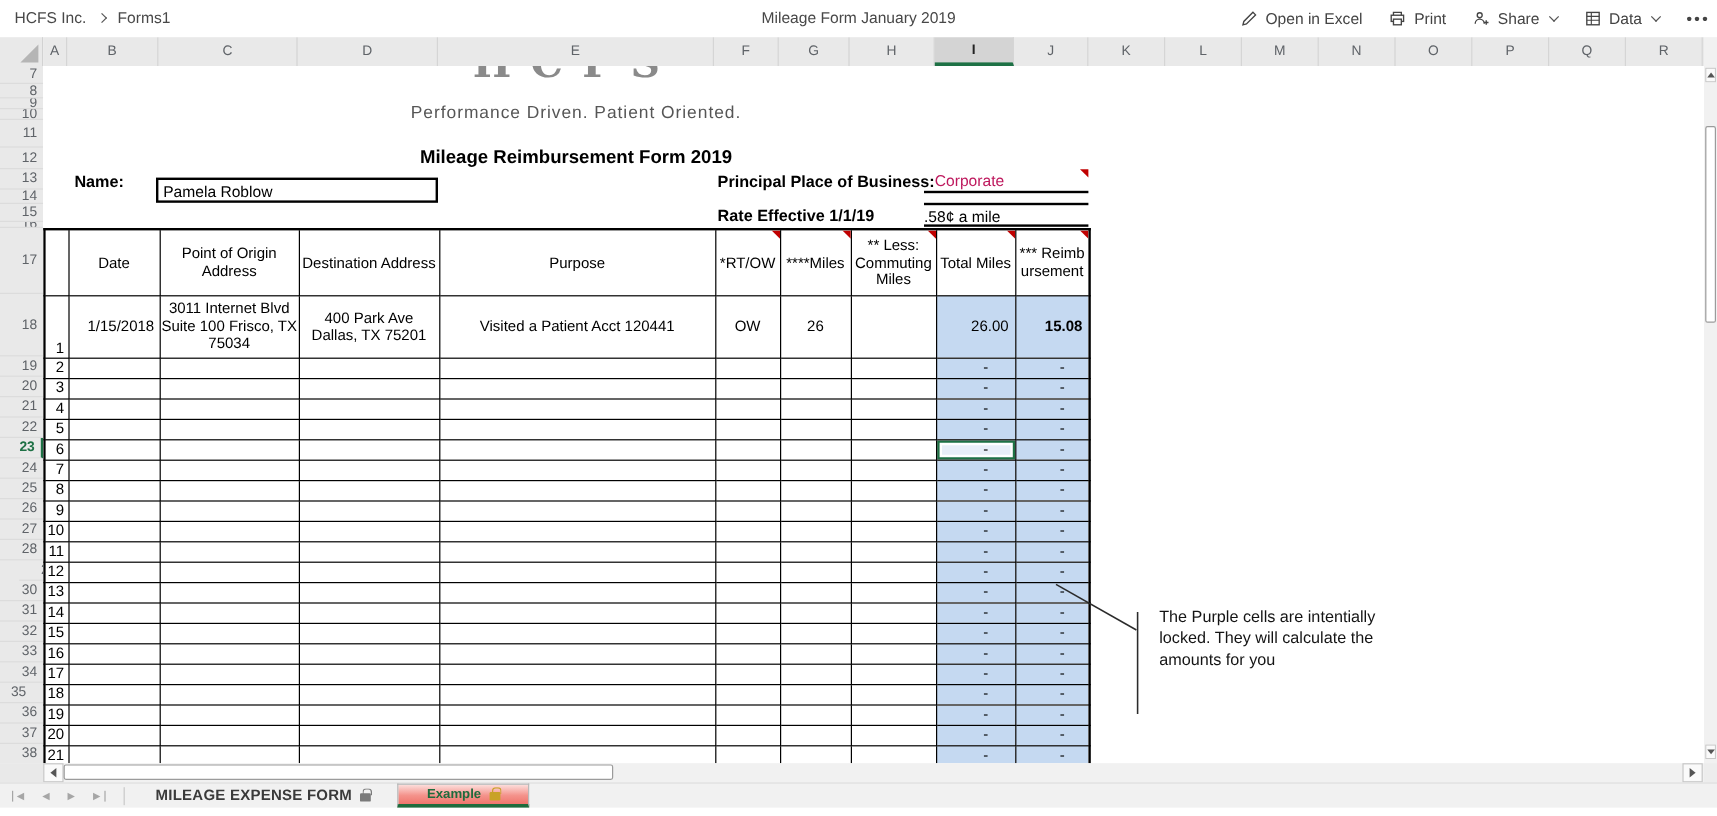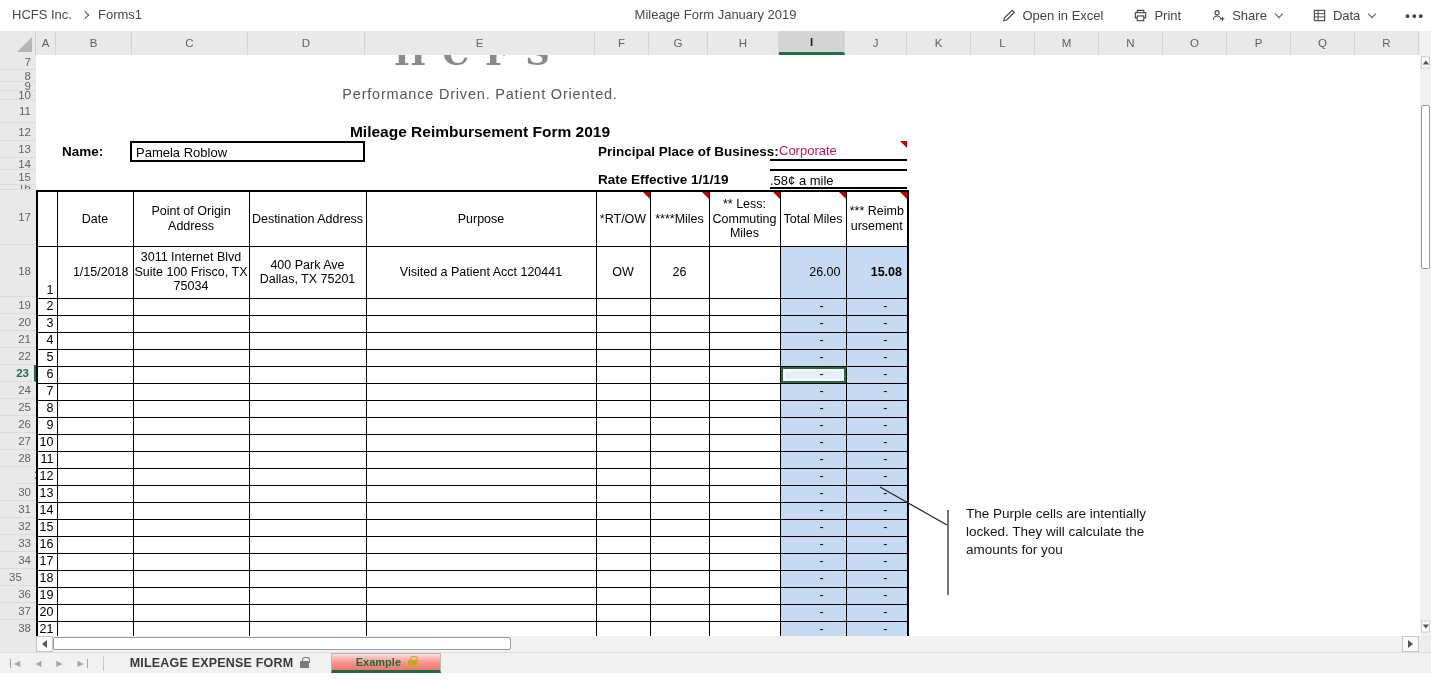--- a/index.html
+++ b/index.html
@@ -6,21 +6,21 @@
   body { background:#fff; }
   .screen { position:relative; width:1431px; height:680px; background:#fff; overflow:hidden;
             font-family:"Liberation Sans",sans-serif; color:#222; }
 
   
   .topbar { position:absolute; left:0; top:0; width:100%; height:31px; background:#fff; }
   .crumbs { position:absolute; left:12px; top:7px; display:flex; align-items:center; font-size:13px; color:#484848; }
   .crumbs .chev-r { width:6px; height:6px; border-right:1.4px solid #555; border-bottom:1.4px solid #555;
                     transform:rotate(-45deg); margin:0 10px; }
   .doctitle { position:absolute; left:50%; top:7px; transform:translateX(-50%); font-size:13px; color:#484848; }
-  .actions { position:absolute; right:6px; top:0; height:31px; display:flex; align-items:center; gap:30px;
+  .actions { position:absolute; right:6px; top:0; height:31px; display:flex; align-items:center; gap:22px;
              font-size:13px; color:#444; }
   .act { display:flex; align-items:center; gap:6px; cursor:default; }
   .act svg { display:block; }
   .chev-d { width:6px; height:6px; border-right:1.3px solid #555; border-bottom:1.3px solid #555;
             transform:rotate(45deg); margin-left:3px; margin-top:-4px; }
   .more { letter-spacing:2px; font-weight:bold; }
 
   
   .corner { position:absolute; left:0; top:31px; width:36px; height:24px; background:#e9e9e9;
             border-right:1px solid #d2d2d2; }
@@ -42,21 +42,21 @@
   .sheet { position:absolute; left:36px; top:55px; width:1384px; height:581px; background:#fff; overflow:hidden; }
 
   .logo { position:absolute; left:144px; top:-22px; width:600px; text-align:center;
           font-family:"DejaVu Serif",serif; font-weight:600; font-size:34px; letter-spacing:16px; color:#8a8a8a; }
   .tagline { position:absolute; left:144px; top:31px; width:600px; text-align:center;
              font-size:14.5px; letter-spacing:0.8px; color:#565656; }
   .formtitle { position:absolute; left:144px; top:68px; width:600px; text-align:center;
                font-size:15.5px; font-weight:bold; color:#000; }
 
   .lbl { position:absolute; font-size:13.5px; font-weight:bold; color:#000; }
-  .namebox { position:absolute; left:94px; top:86px; width:235px; height:21px; border:2px solid #000;
+  .namebox { position:absolute; left:94px; top:93px; width:235px; height:21px; border:2px solid #000;
              font-size:13px; padding:2px 0 0 4px; color:#000; }
   .ppbbox { position:absolute; left:734px; top:86px; width:137px; height:20px; border-bottom:2.5px solid #000;
             font-size:13px; padding:2px 0 0 9px; color:#be185d; }
   .ratebox { position:absolute; left:734px; top:114px; width:137px; height:20px;
              border-top:2.5px solid #000; border-bottom:2.5px solid #000;
              font-size:13px; padding-top:2px; color:#000; }
   .red-tri { position:absolute; top:0; right:0; width:0; height:0;
              border-top:7px solid #c00000; border-left:7px solid transparent; }
 
   

